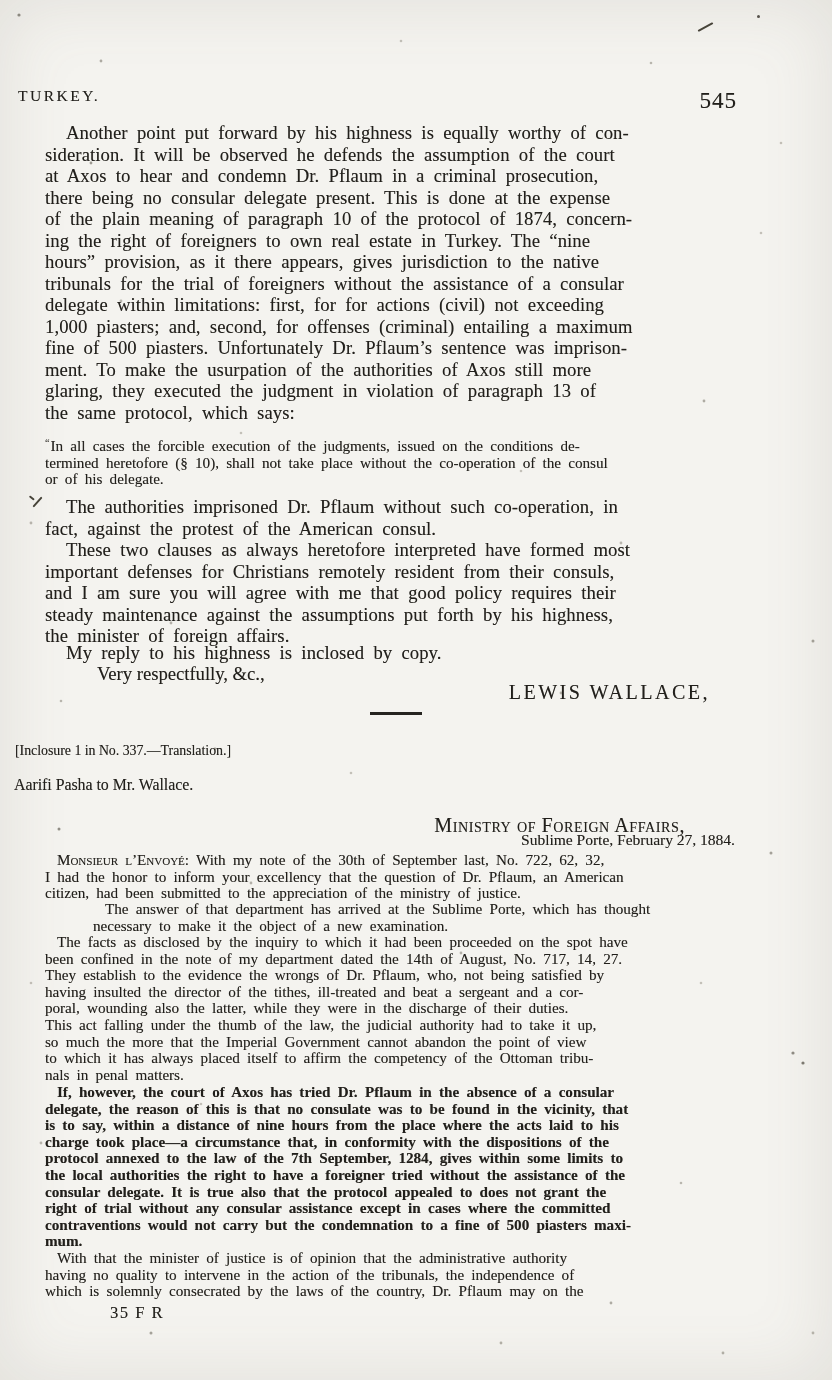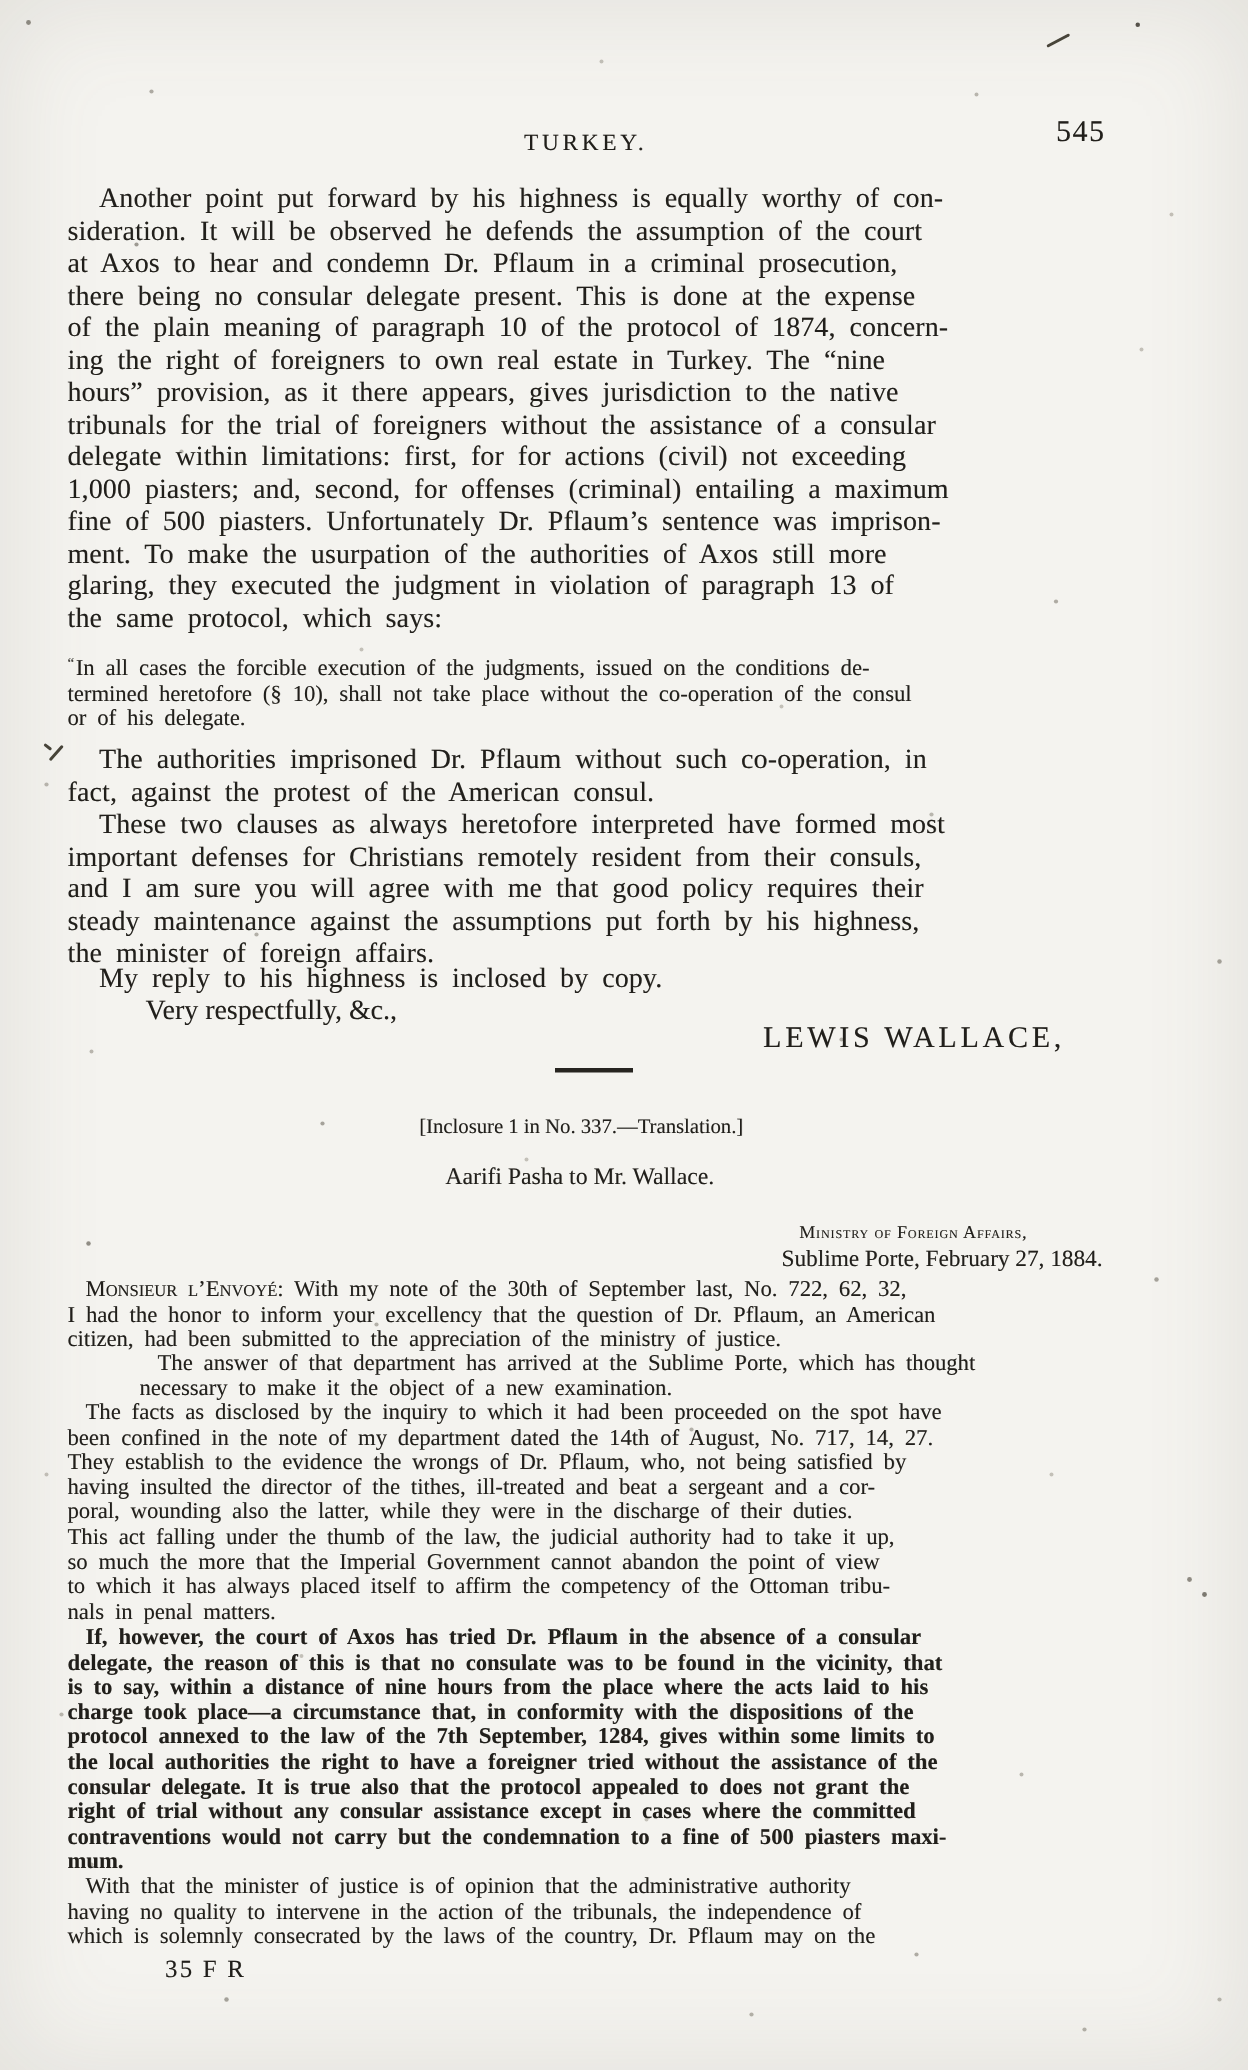--- a/index.html
+++ b/index.html
@@ -36,54 +36,54 @@
   }
   
   .spar {
     font-size: 15.1px;
     line-height: 16.6px;
     word-spacing: 3.5px;
     text-indent: 12px;
   }
   .quote { text-indent: 0; }
   .qmark { font-size: 10px; vertical-align: 5px; letter-spacing: 1px; color: #3a3833; }
-  .center { text-align: center; }
+  .center { text-align: left; }
   .right { left: auto; width: auto; text-align: right; }
   .italic { }
   .sc { font-variant: small-caps; }
 
   #header-title {
     top: 87px;
     font-size: 15.5px;
     letter-spacing: 2.5px;
     transform: translateX(-27px);
   }
   #page-number {
     position: absolute;
-    top: 77px;
+    top: 88px;
     right: 95px;
-    font-size: 20px;
+    font-size: 23px;
     letter-spacing: 1px;
   }
   #para1 { top: 122px; }
   #quote-block { top: 435px; }
   #para2 { top: 496px; }
   #para3 { top: 539px; }
   #para-reply { top: 642px; }
   #valediction { top: 663px; left: 97px; width: auto; font-size: 18.6px; }
   #signature { top: 681px; right: 122px; font-size: 20px; letter-spacing: 2.5px; }
   #section-rule {
     position: absolute;
     top: 712px; left: 370px;
     width: 52px; height: 2.5px;
     background: #262420;
   }
   #inclosure-caption { top: 743px; font-size: 13.8px; transform: translateX(-30px); }
   #inclosure-subject { top: 776px; font-size: 15.8px; transform: translateX(-31px); }
-  #office-line { top: 814px; right: 147px; font-size: 12px; letter-spacing: 0.6px; }
+  #office-line { top: 814px; right: 147px; font-size: 20px; letter-spacing: 0.6px; }
   #dateline { top: 831px; right: 97px; font-size: 15.5px; }
   #lp1 { top: 852px; }
   #lp2 { top: 901px; margin-left: 48px; }
   #lp3 { top: 934px; }
   #lp4 { top: 1084px; font-weight: bold; }
   #lp5 { top: 1250px; }
   #printers-mark { top: 1303px; left: 110px; width: auto; font-size: 16.5px; letter-spacing: 1.5px; }
 
   
   .ink { position: absolute; background: #474439; border-radius: 1px; }

